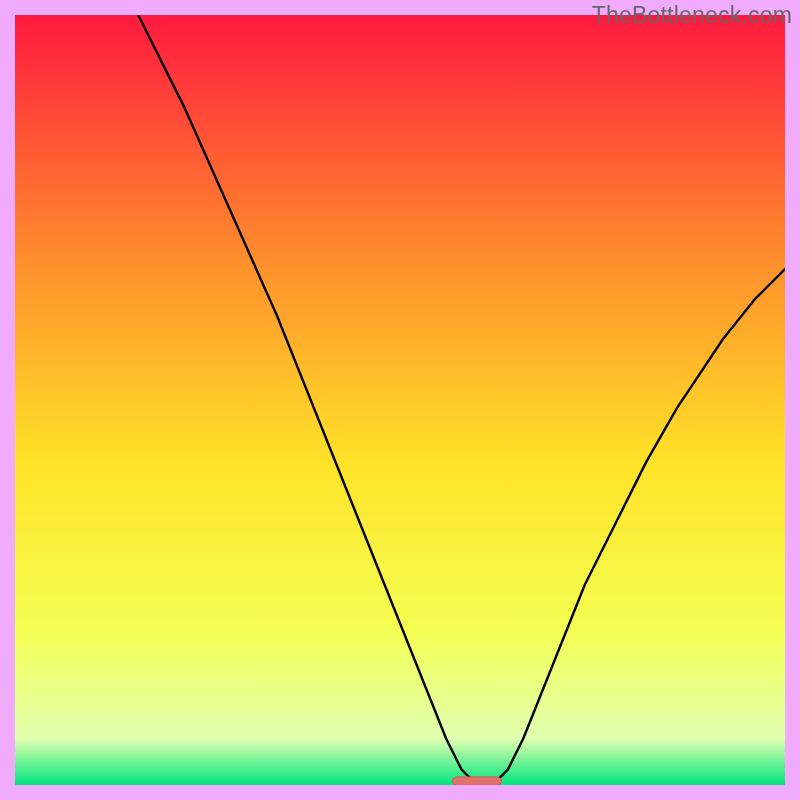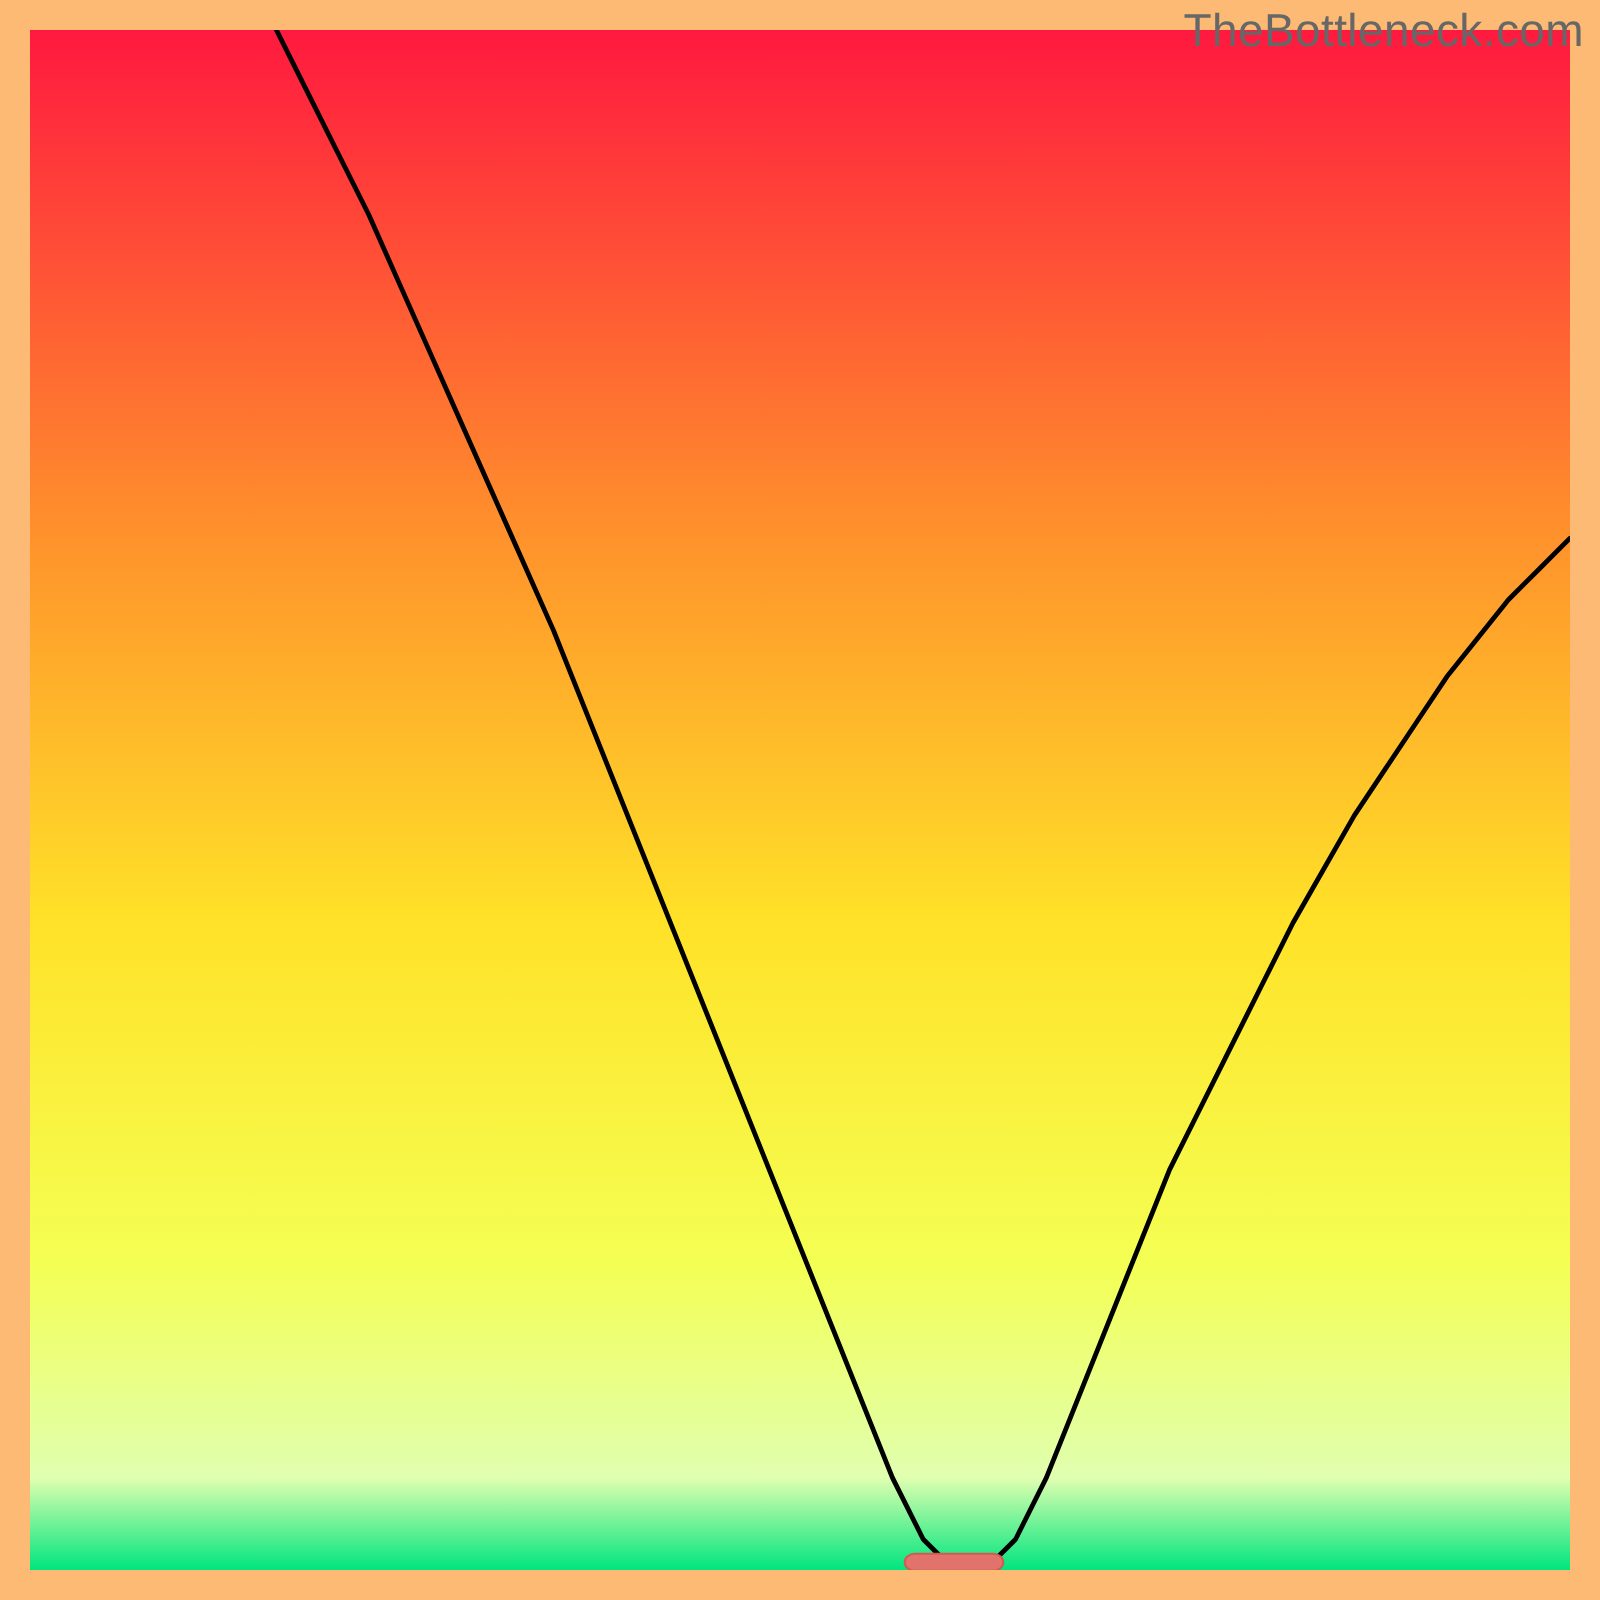--- a/index.html
+++ b/index.html
@@ -8,21 +8,21 @@
     width: 800px;
     height: 800px;
     overflow: hidden;
     background: #000;
     font-family: Arial, Helvetica, sans-serif;
   }
   .frame {
     position: relative;
     width: 800px;
     height: 800px;
-    background: #fdba74;
+    background: #f0abfc;
   }
   .plot-area {
     position: absolute;
     left: 15px;
     top: 15px;
     width: 770px;
     height: 770px;
     background: #000;
   }
   svg {

